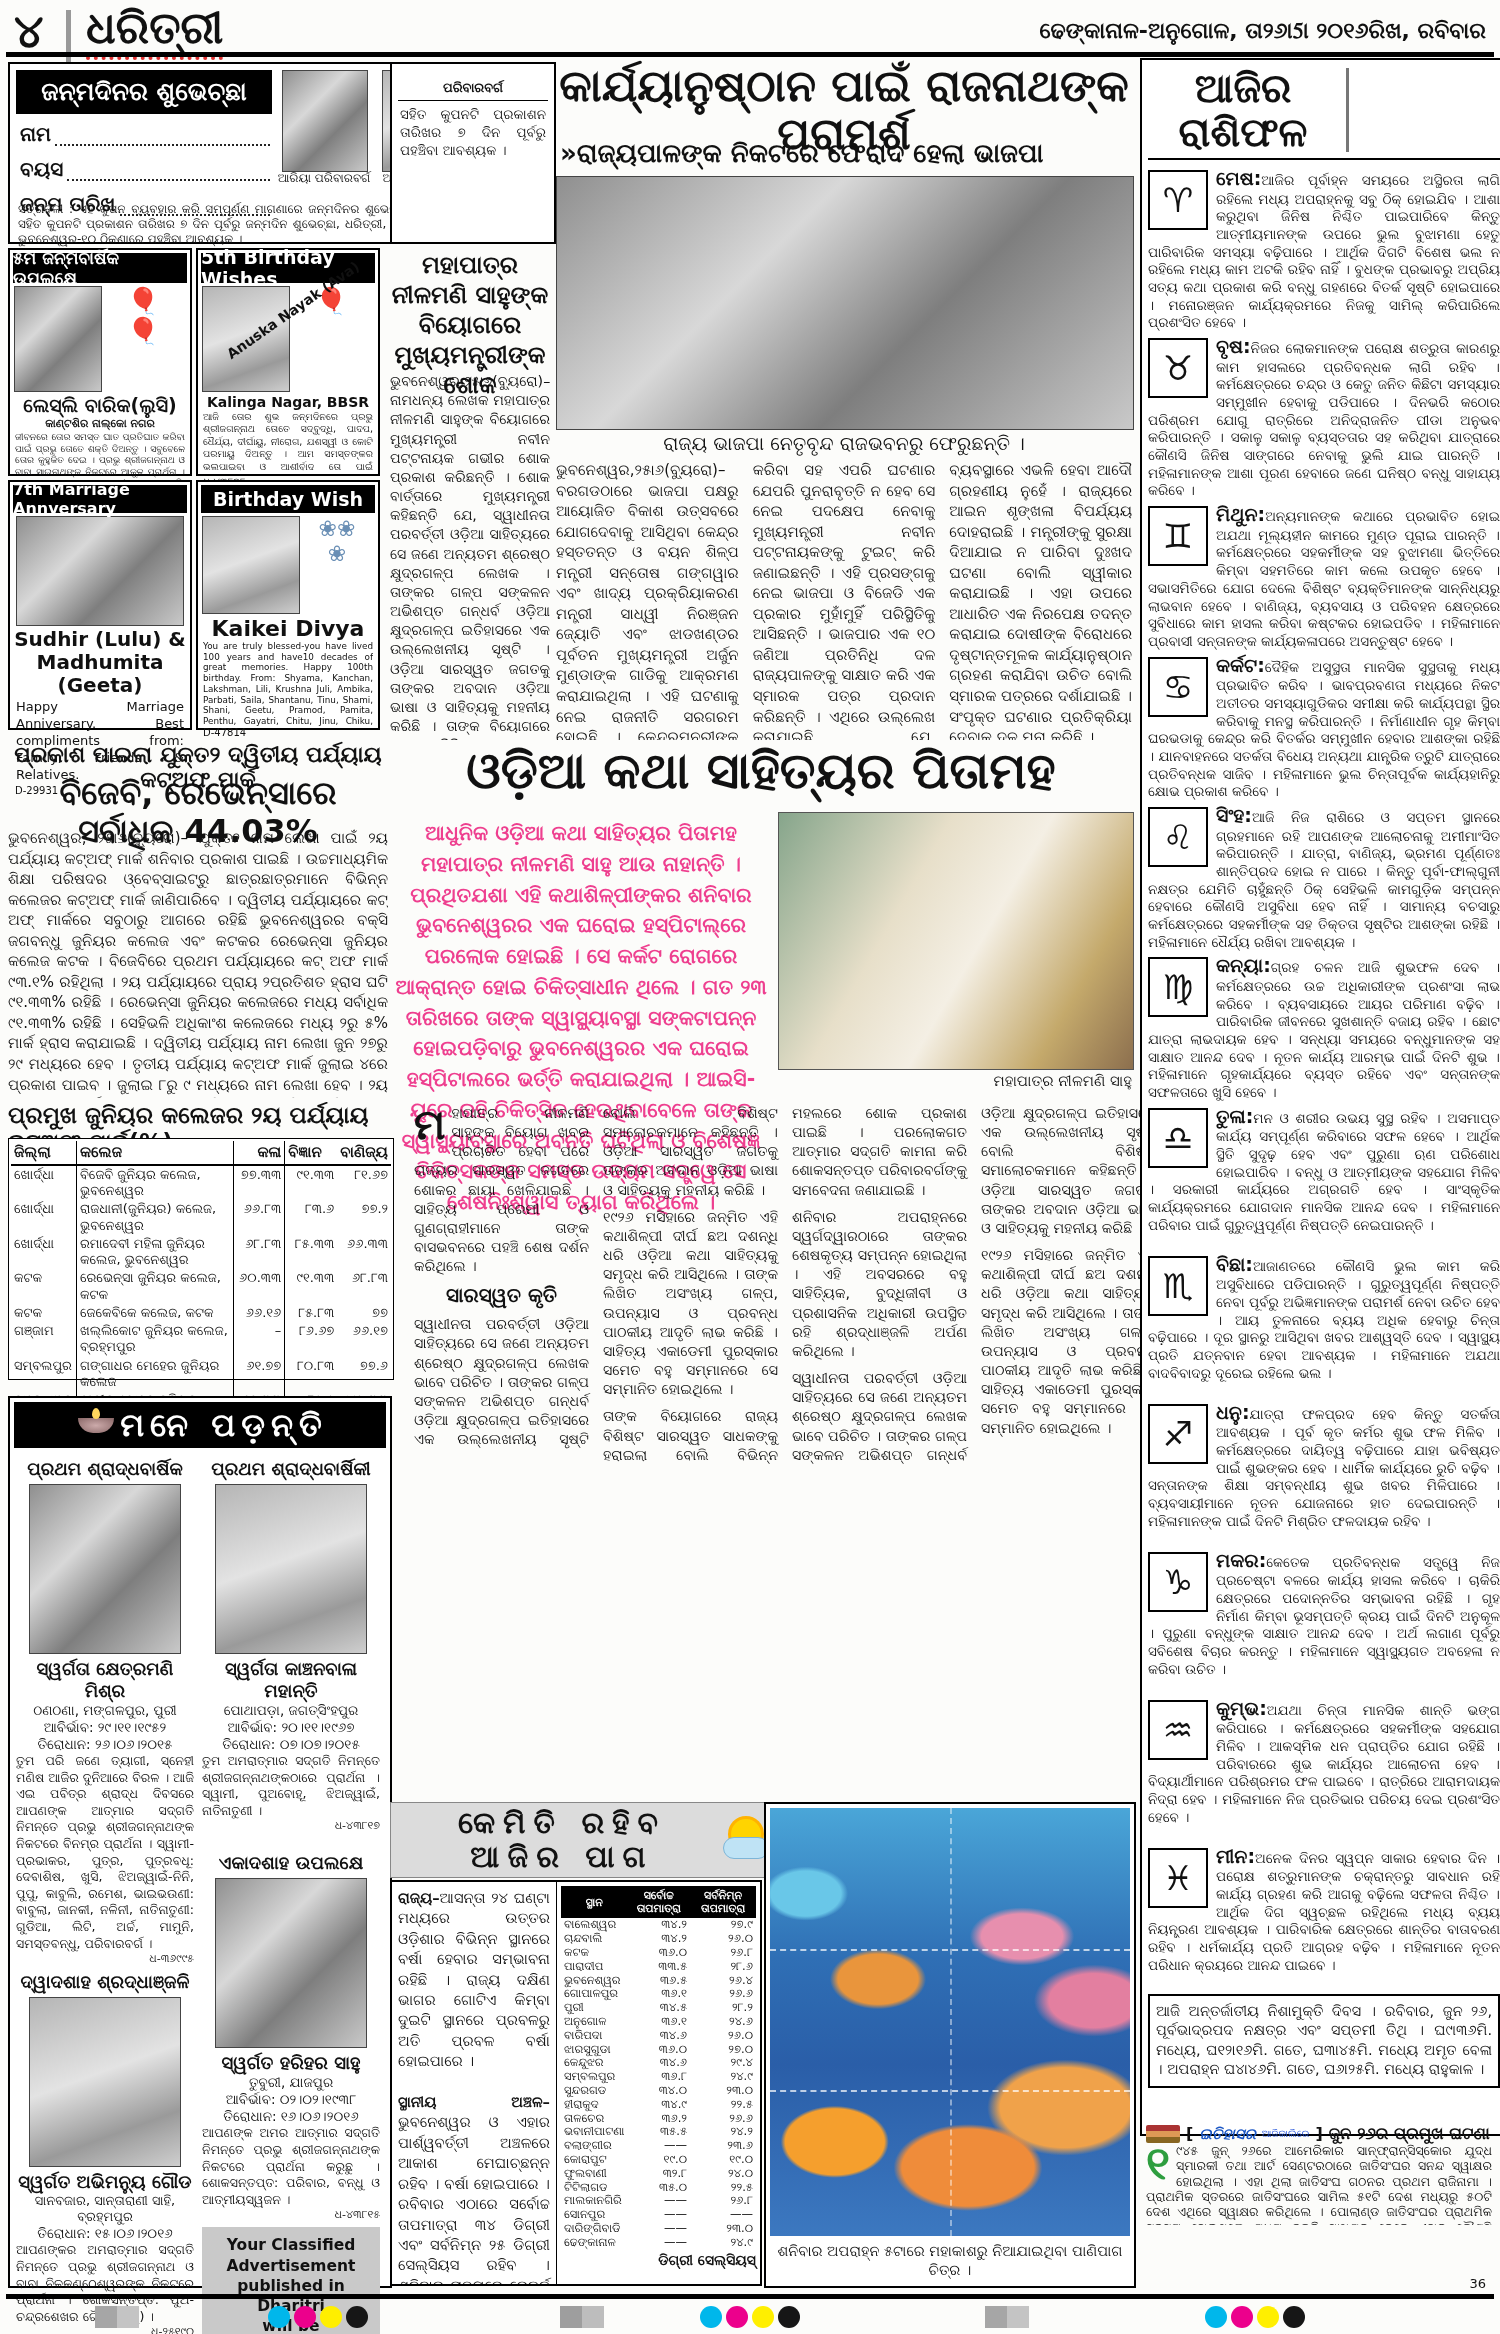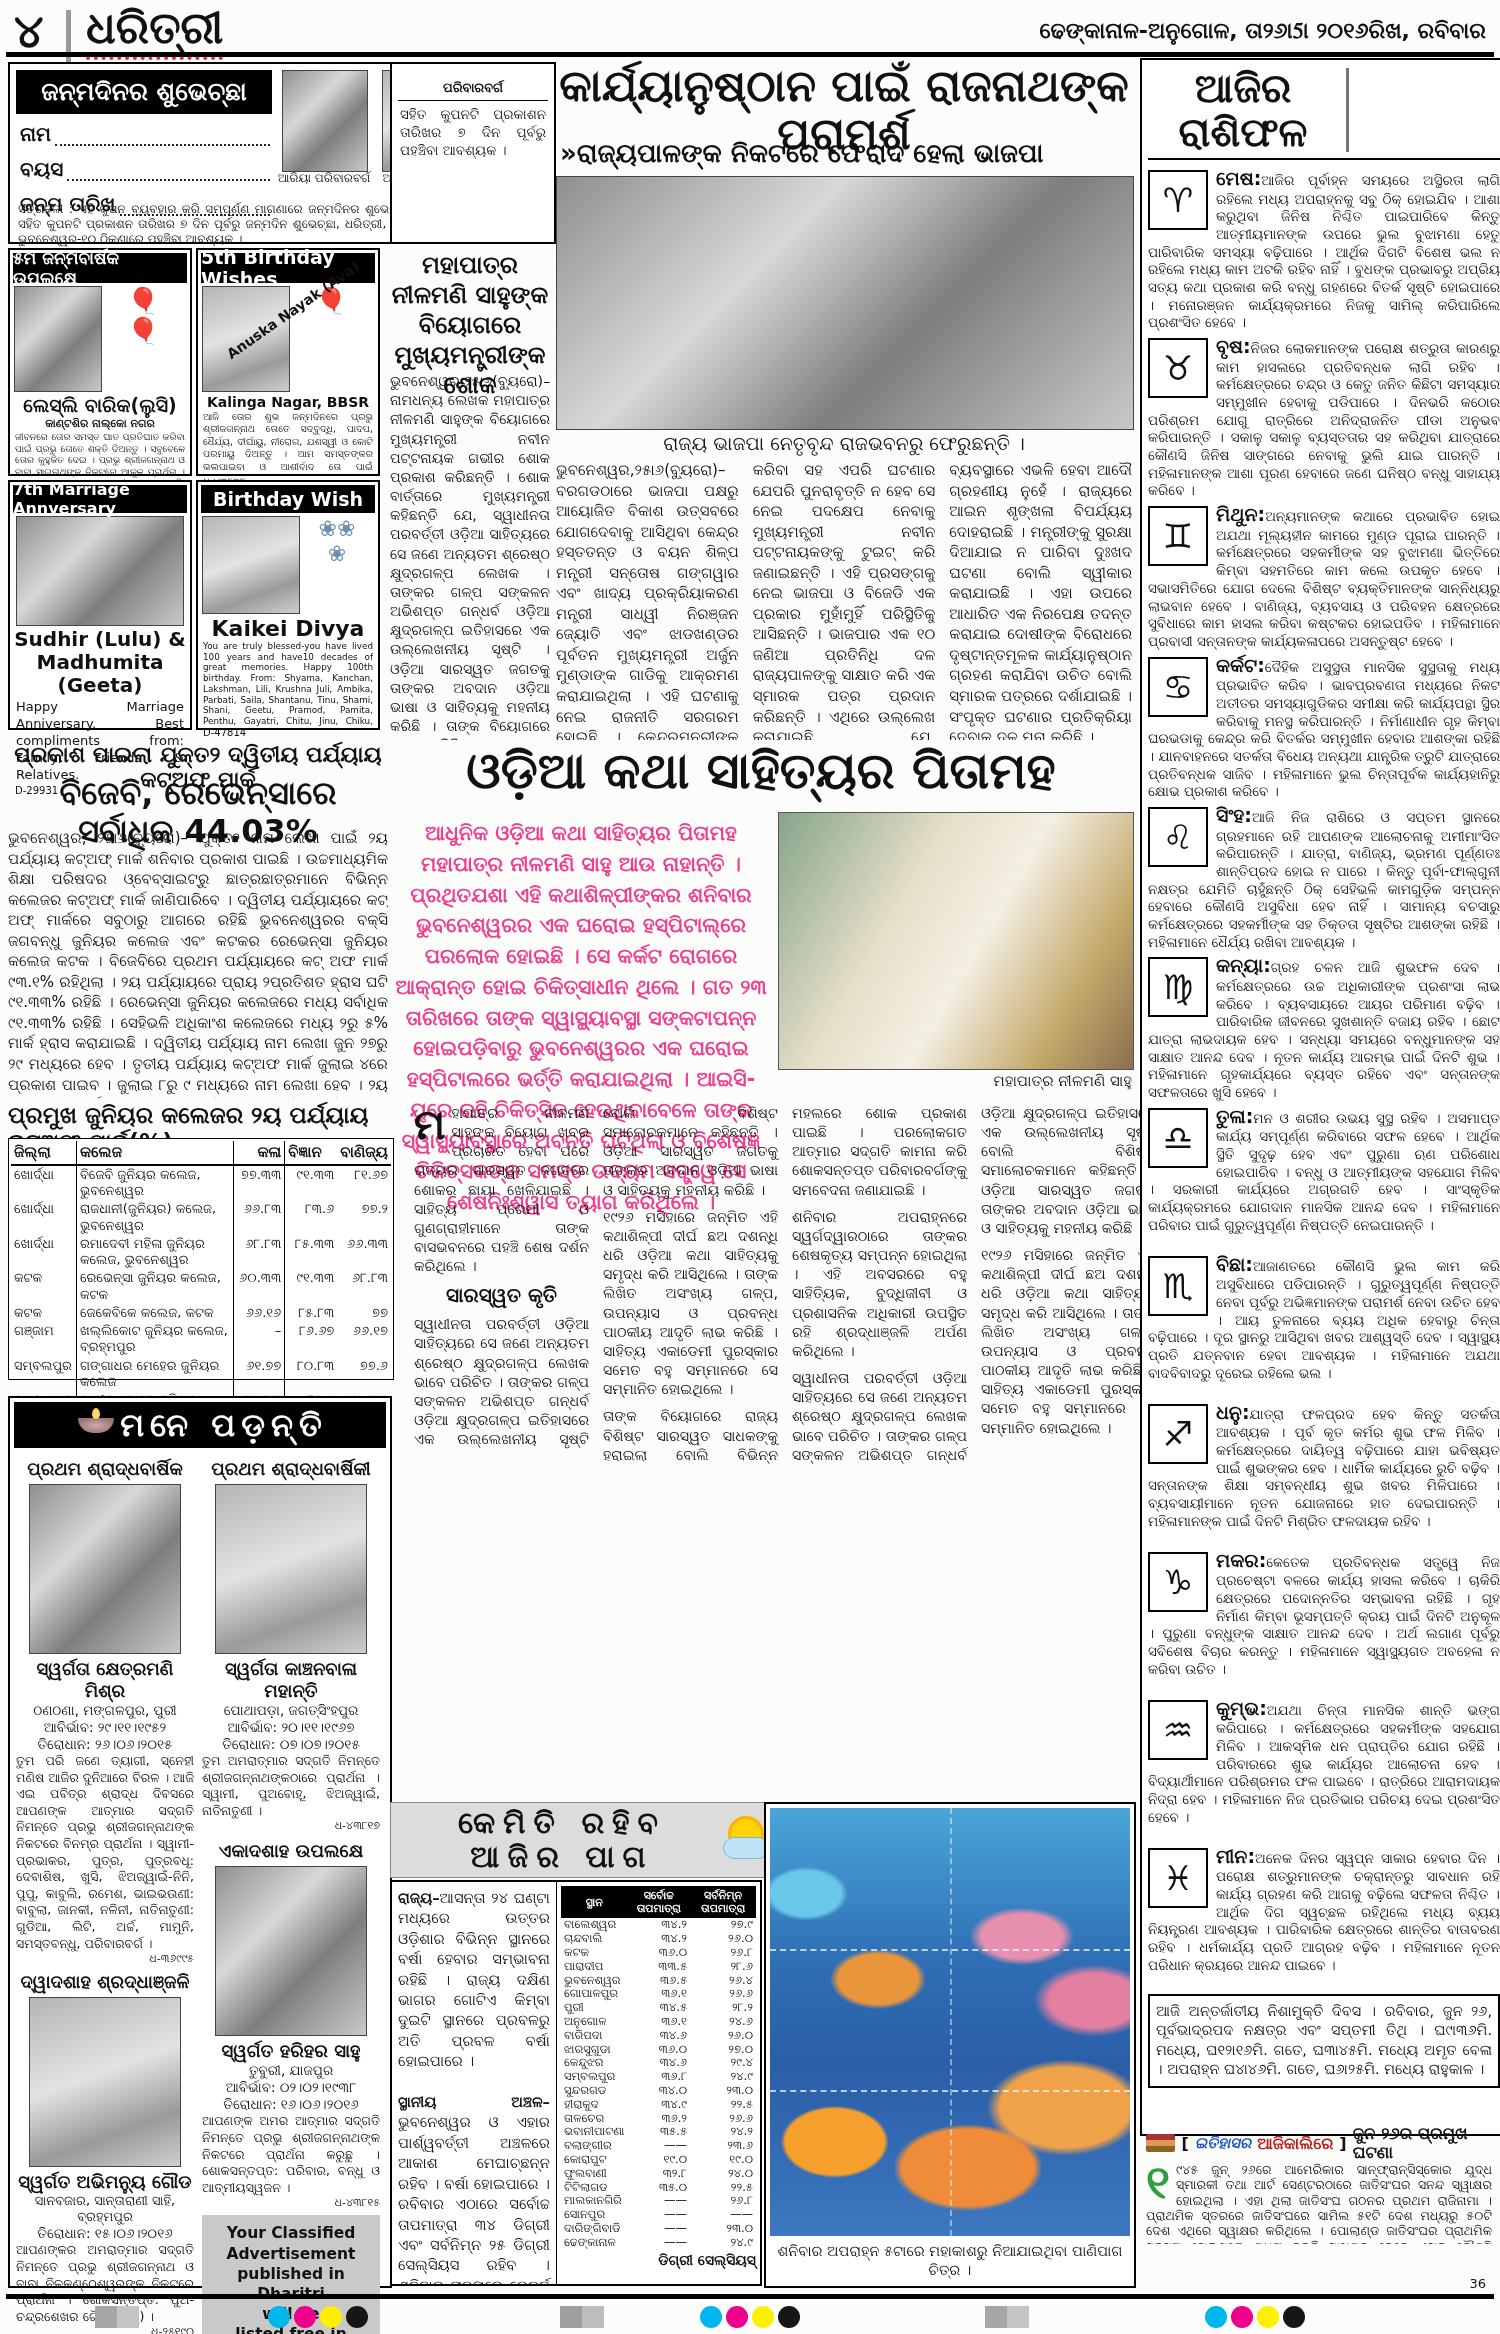--- a/index.html
+++ b/index.html
@@ -273,21 +273,21 @@
       </div>
       <div style="width:178px">
         <div class="ct b" style="font-size:18px">ପ୍ରଥମ ଶ୍ରାଦ୍ଧବାର୍ଷିକୀ</div>
         <div class="photo-g2" style="width:150px;height:168px;margin:4px auto"></div>
         <div class="ct b" style="font-size:18px">ସ୍ୱର୍ଗତା କାଞ୍ଚନବାଳା ମହାନ୍ତି</div>
         <div class="ct" style="font-size:13.5px">ପୋଥାପଡ଼ା, ଜଗତ୍‌ସିଂହପୁର</div>
         <div class="ct" style="font-size:13.5px">ଆବିର୍ଭାବ: ୨୦।୧୧।୧୯୬୭</div>
         <div class="ct" style="font-size:13.5px">ତିରୋଧାନ: ୦୭।୦୭।୨୦୧୫</div>
         <div class="jt" style="font-size:12.6px;line-height:1.32">ତୁମ ଅମରାତ୍ମାର ସଦ୍‌ଗତି ନିମନ୍ତେ ଶ୍ରୀଜଗନ୍ନାଥଙ୍କଠାରେ ପ୍ରାର୍ଥନା । ସ୍ୱାମୀ, ପୁଅବୋହୂ, ଝିଅଜ୍ୱାଇଁ, ନାତିନାତୁଣୀ ।</div>
         <div class="rt" style="font-size:11px">ଧ-୪୩୮୧୭</div>
-        <div class="ct b" style="font-size:18px;margin-top:8px">ଏକାଦଶାହ ଉପଲକ୍ଷେ</div>
+        <div class="ct b" style="font-size:18px;margin-top:20px">ଏକାଦଶାହ ଉପଲକ୍ଷେ</div>
         <div class="photo-g" style="width:150px;height:168px;margin:4px auto"></div>
         <div class="ct b" style="font-size:18px">ସ୍ୱର୍ଗତ ହରିହର ସାହୁ</div>
         <div class="ct" style="font-size:13.5px">ତୁବୁରୀ, ଯାଜପୁର</div>
         <div class="ct" style="font-size:13.5px">ଆବିର୍ଭାବ: ୦୨।୦୨।୧୯୩୮</div>
         <div class="ct" style="font-size:13.5px">ତିରୋଧାନ: ୧୬।୦୬।୨୦୧୬</div>
         <div class="jt" style="font-size:12.6px;line-height:1.32">ଆପଣଙ୍କ ଅମର ଆତ୍ମାର ସଦ୍‌ଗତି ନିମନ୍ତେ ପ୍ରଭୁ ଶ୍ରୀଜଗନ୍ନାଥଙ୍କ ନିକଟରେ ପ୍ରାର୍ଥନା କରୁଛୁ । ଶୋକସନ୍ତପ୍ତ: ପରିବାର, ବନ୍ଧୁ ଓ ଆତ୍ମୀୟସ୍ୱଜନ ।</div>
         <div class="rt" style="font-size:11px">ଧ-୪୩୮୧୫</div>
         <div class="ct b" style="background:#c9c9c9;margin-top:6px;padding:8px 4px;font-size:15.5px;line-height:1.3">
           <div>Your Classified</div>
           <div>Advertisement</div>
@@ -559,21 +559,21 @@
         </div>
       </div>
     <div class="box1 jt" style="border-width:2px;margin-top:4px;padding:6px;font-size:14.5px;line-height:1.35">ଆଜି ଅନ୍ତର୍ଜାତୀୟ ନିଶାମୁକ୍ତି ଦିବସ । ରବିବାର, ଜୁନ ୨୬, ପୂର୍ବଭାଦ୍ରପଦ ନକ୍ଷତ୍ର ଏବଂ ସପ୍ତମୀ ତିଥି । ଘ୯ା୩୬ମି. ମଧ୍ୟେ, ଘ୧୨ା୧୬ମି. ଗତେ, ଘ୩ା୪୫ମି. ମଧ୍ୟେ ଅମୃତ ବେଳା । ଅପରାହ୍ନ ଘ୪ା୪୬ମି. ଗତେ, ଘ୬ା୨୫ମି. ମଧ୍ୟେ ରାହୁକାଳ ।</div>
   </div>
 
   <div class="abs" style="left:1146px;top:2124px;width:346px">
     <div style="display:flex;align-items:center;gap:6px">
       <span style="display:inline-block;width:34px;height:18px;background:linear-gradient(180deg,#a33 0 6px,#d95 6px 12px,#862 12px 18px);border-radius:2px"></span>
       <span style="font-size:16px;font-weight:bold">[</span>
       <span style="font-style:italic;color:#1a56c4;font-weight:bold;font-size:15px">ଇତିହାସର</span>
-      <span style="color:#b91c1c;font-weight:bold;font-size:16px">ଆଜିକାଲିରେ</span>
+      <span style="color:#1d4ed8;font-weight:normal;font-size:10px">ଆଜିକାଲିରେ</span>
       <span style="font-size:16px;font-weight:bold">]</span>
       <span class="b" style="font-size:16.5px">ଜୁନ ୨୬ର ପ୍ରମୁଖ ଘଟଣା</span>
     </div>
     <div class="jt gdrop" style="font-size:12.6px;line-height:1.22;height:82px;overflow:hidden">୧୯୪୫ ଜୁନ୍ ୨୬ରେ ଆମେରିକାର ସାନ୍‌ଫ୍ରାନ୍‌ସିସ୍କୋର ଯୁଦ୍ଧ ସ୍ମାରକୀ ତଥା ଆର୍ଟ ସେଣ୍ଟରଠାରେ ଜାତିସଂଘର ସନନ୍ଦ ସ୍ୱାକ୍ଷର ହୋଇଥିଲା । ଏହା ଥିଲା ଜାତିସଂଘ ଗଠନର ପ୍ରଥମ ରାଜିନାମା । ପ୍ରାଥମିକ ସ୍ତରରେ ଜାତିସଂଘରେ ସାମିଲ ୫୧ଟି ଦେଶ ମଧ୍ୟରୁ ୫୦ଟି ଦେଶ ଏଥିରେ ସ୍ୱାକ୍ଷର କରିଥିଲେ । ପୋଲାଣ୍ଡ ଜାତିସଂଘର ପ୍ରାଥମିକ ସଦସ୍ୟ ହୋଇଥିଲେ ମଧ୍ୟ ଚୁକ୍ତି ସ୍ୱାକ୍ଷର ବେଳେ ଏହାର କୌଣସି ପ୍ରତିନିଧି ଉପସ୍ଥିତ ନ ଥିବା ଯୋଗୁ ସ୍ୱାକ୍ଷର କରିପାରି ନ ଥିଲା । ପରେ ସେହିବର୍ଷ ଅକ୍ଟୋବର ୨୪ରେ ପୋଲାଣ୍ଡ ଏଥିରେ ସ୍ୱାକ୍ଷର କରିଥିଲା । ଜାତିସଂଘ ନିରାପତ୍ତା ପରିଷଦର ୫ ସ୍ଥାୟୀ ସଦସ୍ୟ ଯଥା ଚାଇନା, ଫ୍ରାନ୍ସ, ରୁଷିଆ, ବ୍ରିଟେନ ଓ ଆମେରିକାର ସମର୍ଥନ କ୍ରମେ ପୋଲାଣ୍ଡ ଚୁକ୍ତିରେ ସ୍ୱାକ୍ଷର କରିବାକୁ ବାଧ୍ୟ ହୋଇଥିଲା ।</div>
   </div>
 
   <div class="abs rt" style="left:1400px;top:2276px;width:86px;font-size:13px">36</div>
   <div class="abs" style="left:6px;top:2294px;width:1488px;height:5px;background:#000"></div>
   <div class="abs" style="left:95px;top:2306px"><span class="regsq" style="background:#a6a6a6"></span><span class="regsq" style="background:#c4c4c4"></span></div>
   <div class="abs" style="left:268px;top:2306px"><span class="regdot" style="background:#00b7eb"></span><span class="regdot" style="background:#ec008c"></span><span class="regdot" style="background:#ffef00"></span><span class="regdot" style="background:#161616"></span></div>

